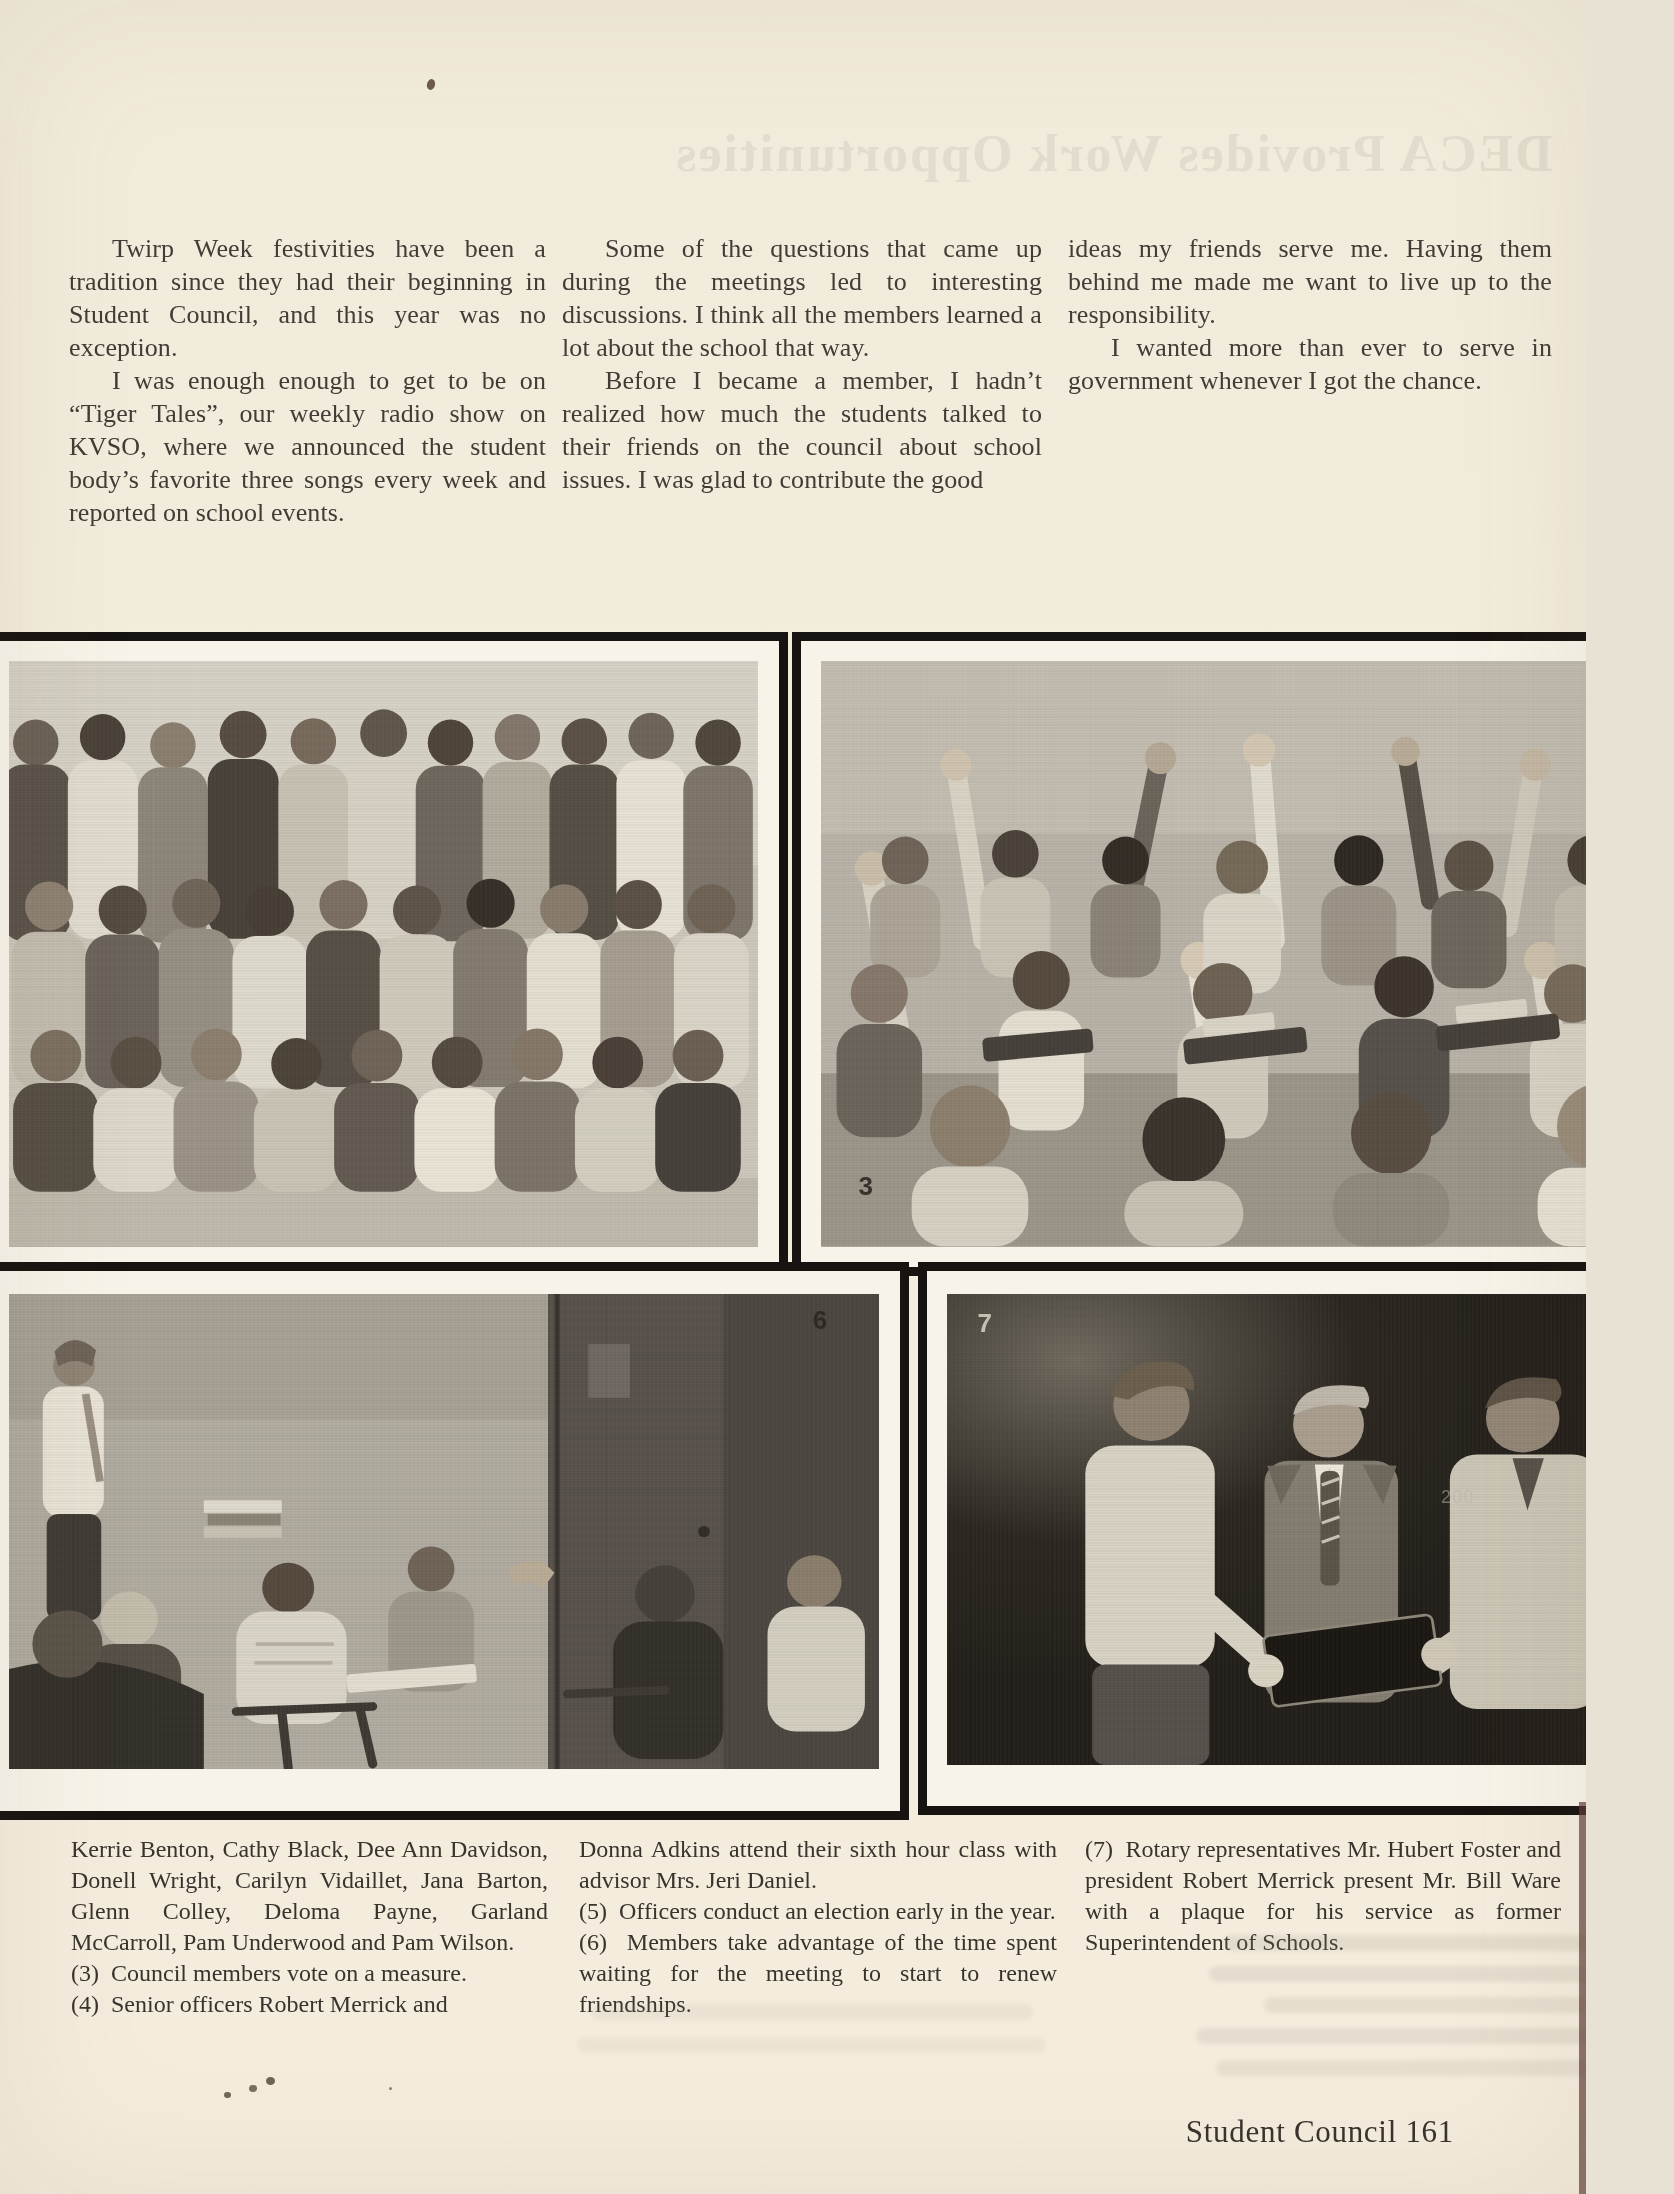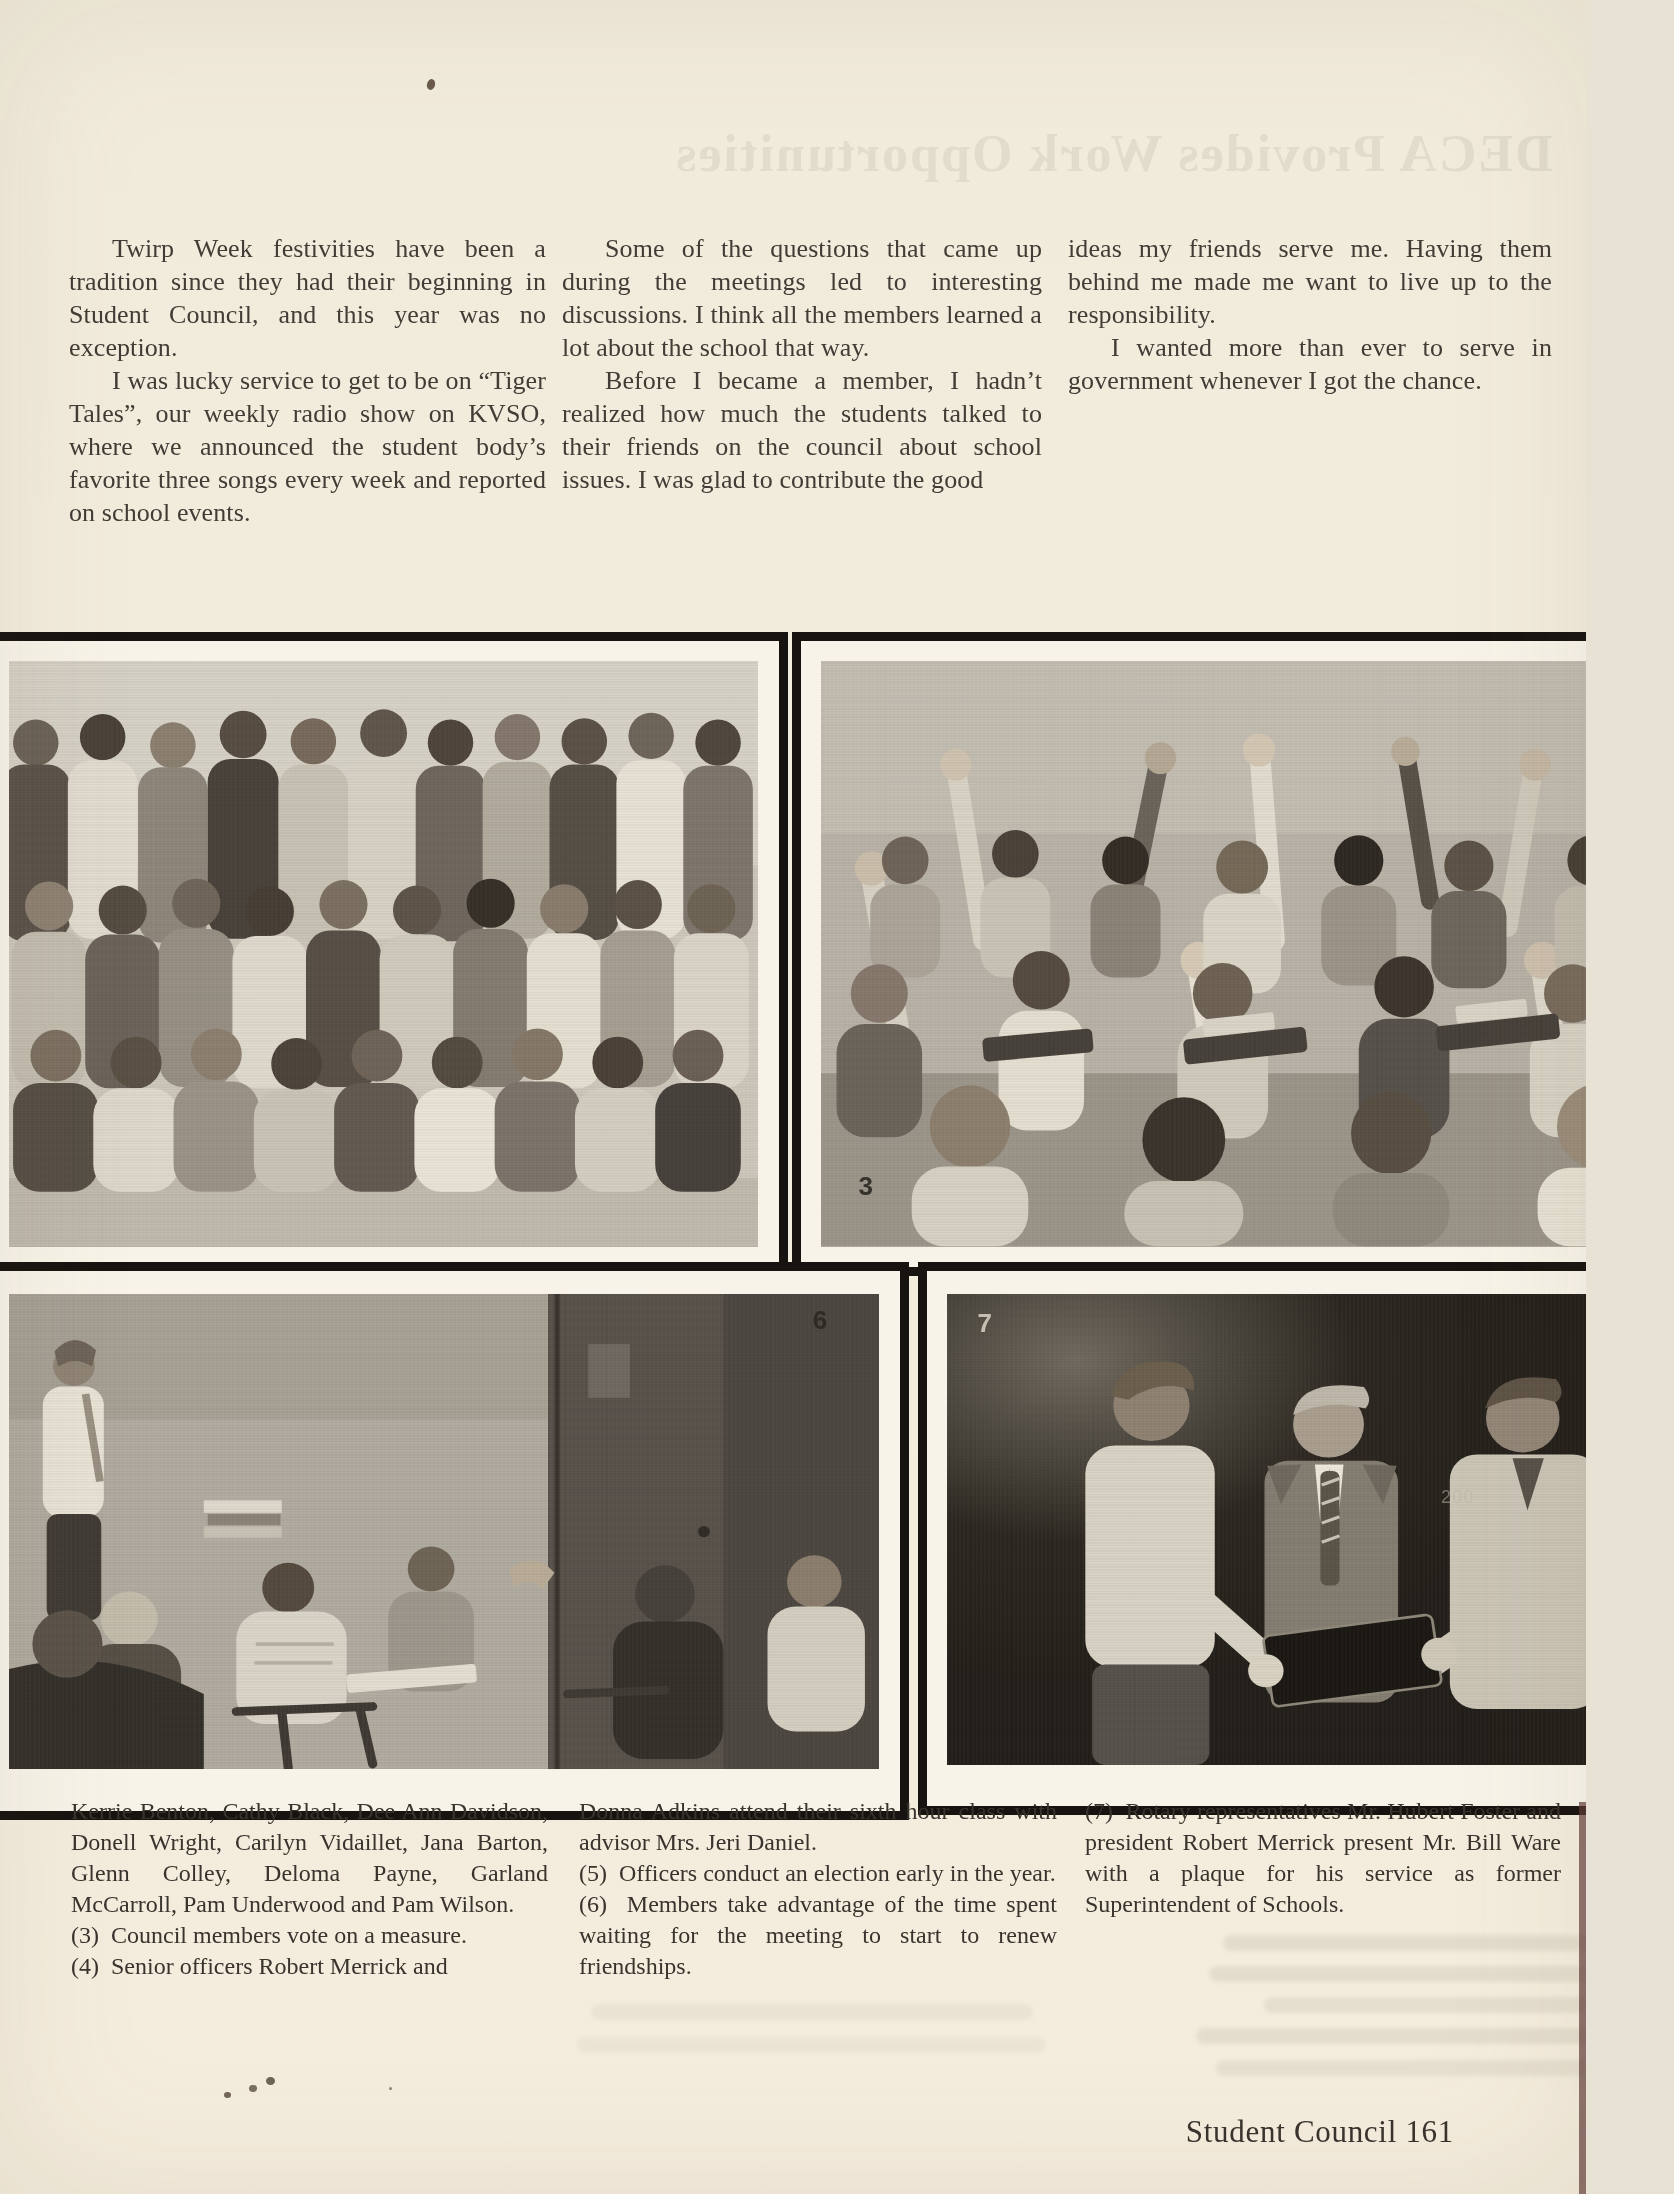--- a/index.html
+++ b/index.html
@@ -64,21 +64,21 @@
   #num3{left:37px; bottom:45px; color:#36322c;}
   #num6{right:52px; top:11px; color:#2e2a25;}
   #num7{left:30px; top:13.6px; color:#c6c0b2;}
   .photo-sign{
     position:absolute; right:27%; top:41%; z-index:3;
     font-family:"Liberation Sans","DejaVu Sans",sans-serif;
     font-size:17.7px; letter-spacing:1.4px; color:#b9b3a6; opacity:.55;text-align:center;
   }
   
   .caption-col{
-    position:absolute; top:1796px; font-size:24px; line-height:31px;
+    position:absolute; top:1834px; font-size:24px; line-height:31px;
     text-align:justify; color:#38332d;
   }
   .caption-col p{margin:0;}
   #cap1{left:71px; width:477px;}
   #cap2{left:579px; width:478px;}
   #cap3{left:1085px; width:476px;}
   
   .footer{
     position:absolute; top:2114px; right:132px;
     font-size:31px; color:#38332d; letter-spacing:0.7px;
@@ -97,21 +97,21 @@
 </style>
 </head>
 <body>
 
 <div class="page">
 
   <div class="ghost-title">DECA Provides Work Opportunities</div>
 
   <div class="intro-col" id="col1">
     <p class="ind">Twirp Week festivities have been a tradition since they had their beginning in Student Council, and this year was no exception.</p>
-    <p class="ind">I was lucky service to get to be on “Tiger Tales”, our weekly radio show on KVSO, where we announced the student body’s favorite three songs every week and reported on school events.</p>
+    <p class="ind">I was enough enough to get to be on “Tiger Tales”, our weekly radio show on KVSO, where we announced the student body’s favorite three songs every week and reported on school events.</p>
   </div>
   <div class="intro-col" id="col2">
     <p class="ind">Some of the questions that came up during the meetings led to interesting discussions. I think all the members learned a lot about the school that way.</p>
     <p class="ind">Before I became a member, I hadn’t realized how much the students talked to their friends on the council about school issues. I was glad to contribute the good</p>
   </div>
   <div class="intro-col" id="col3">
     <p>ideas my friends serve me. Having them behind me made me want to live up to the responsibility.</p>
     <p class="ind">I wanted more than ever to serve in government whenever I got the chance.</p>
   </div>
 

